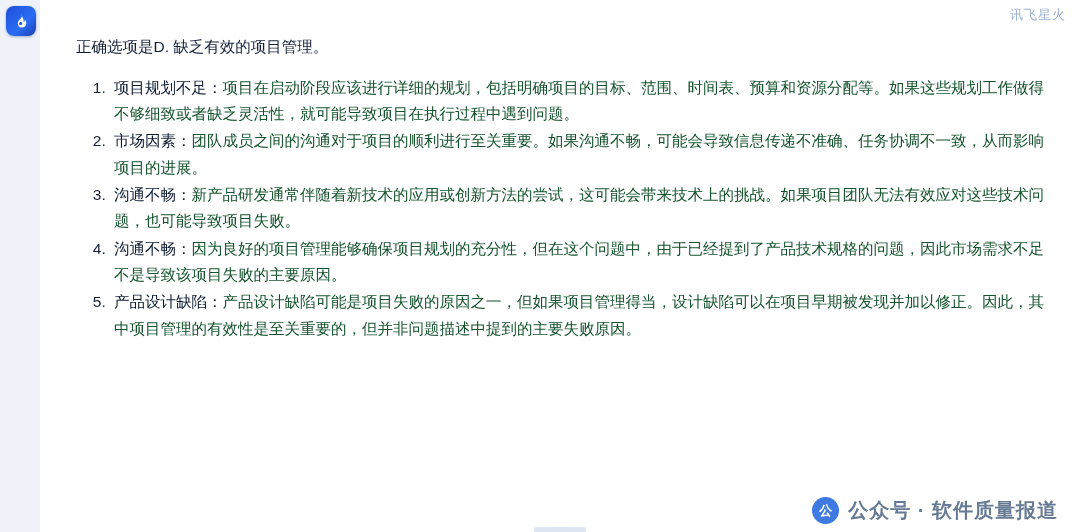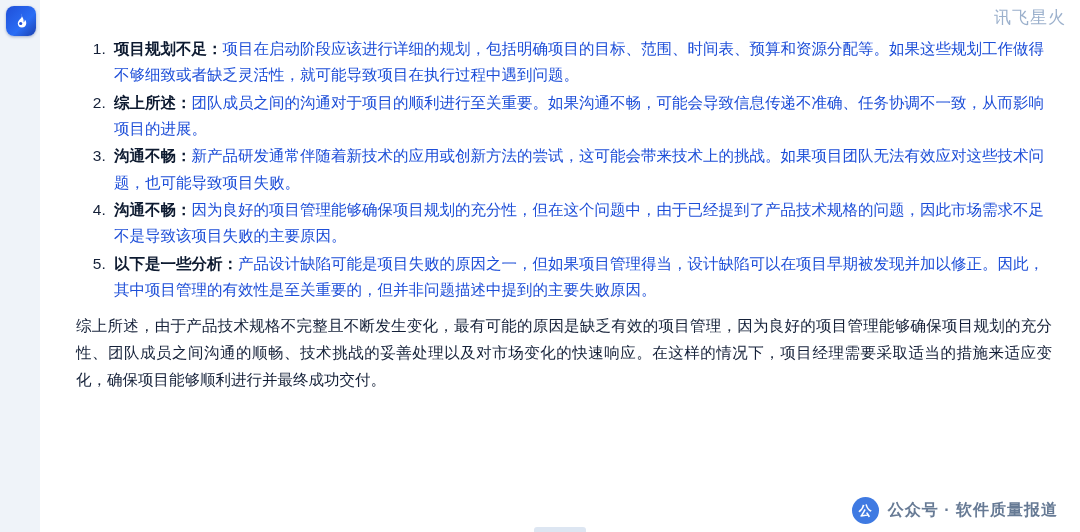--- a/index.html
+++ b/index.html
@@ -52,21 +52,21 @@
     top: 0;
     right: 0;
     bottom: 0;
     background: #ffffff;
     overflow: hidden;
   }
   .brand-top {
     position: absolute;
     right: 14px;
     top: 6px;
-    font-size: 17px;
+    font-size: 13px;
     color: #9bb0cc;
     letter-spacing: 1px;
   }
 
   .doc {
     position: absolute;
     left: 36px;
     right: 28px;
     top: 34px;
     color: #13203a;
@@ -89,25 +89,25 @@
     font-size: 15.5px;
     line-height: 1.70;
     color: #142038;
     margin-bottom: 1px;
     padding-left: 4px;
   }
   ol.items > li::marker {
     color: #142038;
   }
   .item-title {
-    font-weight: bold;
+    font-weight: normal;
     color: #0d1a30;
     margin-top: 29px;
   }
-  .item-body { color: #1d4ed8; }
+  .item-body { color: #14532d; }
 
   
   .watermark {
     position: absolute;
     right: 22px;
     bottom: 8px;
     display: flex;
     align-items: center;
     gap: 9px;
     opacity: 0.92;
@@ -118,21 +118,21 @@
     border-radius: 50%;
     background: #2f6fe0;
     display: flex;
     align-items: center;
     justify-content: center;
     color: #fff;
     font-size: 13px;
     font-weight: bold;
   }
   .wm-text {
-    font-size: 16px;
+    font-size: 20px;
     font-weight: bold;
     color: #5a6f8c;
     letter-spacing: 1px;
     white-space: nowrap;
   }
   .bottom-tab {
     position: absolute;
     left: 50%;
     transform: translateX(-50%);
     bottom: 0;
@@ -155,41 +155,41 @@
       </svg>
     </div>
   </div>
 
   <div class="content">
 
     <div class="brand-top">讯飞星火</div>
 
     <div class="doc">
 
+      <p class="para first">正确选项是D. 缺乏有效的项目管理。</p>
 
 
       <ol class="items">
         <li>
           <span class="item-title">项目规划不足：</span><span class="item-body">项目在启动阶段应该进行详细的规划，包括明确项目的目标、范围、时间表、预算和资源分配等。如果这些规划工作做得不够细致或者缺乏灵活性，就可能导致项目在执行过程中遇到问题。</span>
         </li>
         <li>
-          <span class="item-title">综上所述：</span><span class="item-body">团队成员之间的沟通对于项目的顺利进行至关重要。如果沟通不畅，可能会导致信息传递不准确、任务协调不一致，从而影响项目的进展。</span>
+          <span class="item-title">市场因素：</span><span class="item-body">团队成员之间的沟通对于项目的顺利进行至关重要。如果沟通不畅，可能会导致信息传递不准确、任务协调不一致，从而影响项目的进展。</span>
         </li>
         <li>
           <span class="item-title">沟通不畅：</span><span class="item-body">新产品研发通常伴随着新技术的应用或创新方法的尝试，这可能会带来技术上的挑战。如果项目团队无法有效应对这些技术问题，也可能导致项目失败。</span>
         </li>
         <li>
           <span class="item-title">沟通不畅：</span><span class="item-body">因为良好的项目管理能够确保项目规划的充分性，但在这个问题中，由于已经提到了产品技术规格的问题，因此市场需求不足不是导致该项目失败的主要原因。</span>
         </li>
         <li>
-          <span class="item-title">以下是一些分析：</span><span class="item-body">产品设计缺陷可能是项目失败的原因之一，但如果项目管理得当，设计缺陷可以在项目早期被发现并加以修正。因此，其中项目管理的有效性是至关重要的，但并非问题描述中提到的主要失败原因。</span>
+          <span class="item-title">产品设计缺陷：</span><span class="item-body">产品设计缺陷可能是项目失败的原因之一，但如果项目管理得当，设计缺陷可以在项目早期被发现并加以修正。因此，其中项目管理的有效性是至关重要的，但并非问题描述中提到的主要失败原因。</span>
         </li>
       </ol>
 
-      <p class="para">综上所述，由于产品技术规格不完整且不断发生变化，最有可能的原因是缺乏有效的项目管理，因为良好的项目管理能够确保项目规划的充分性、团队成员之间沟通的顺畅、技术挑战的妥善处理以及对市场变化的快速响应。在这样的情况下，项目经理需要采取适当的措施来适应变化，确保项目能够顺利进行并最终成功交付。</p>
 
     </div>
 
     <div class="watermark">
       <div class="wm-avatar">公</div>
       <div class="wm-text">公众号 · 软件质量报道</div>
     </div>
 
     <div class="bottom-tab"></div>
 

